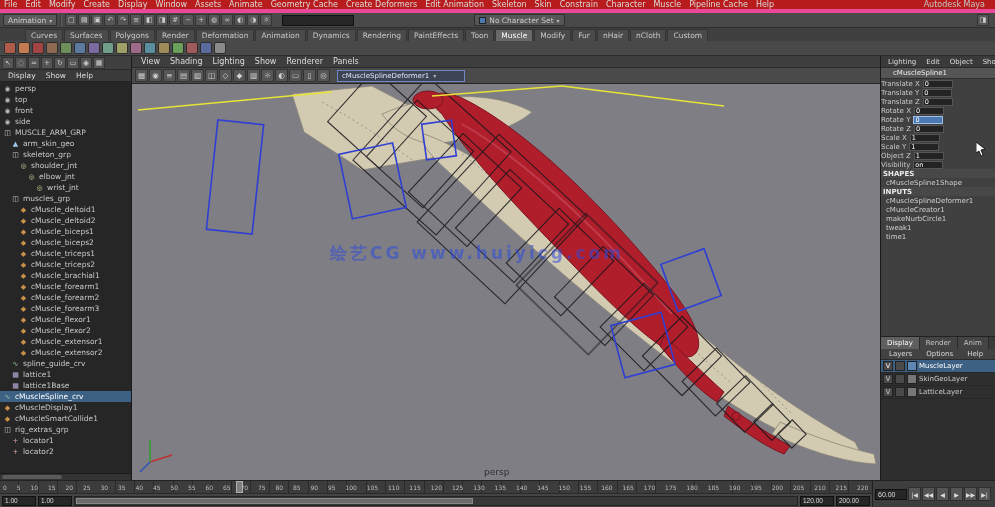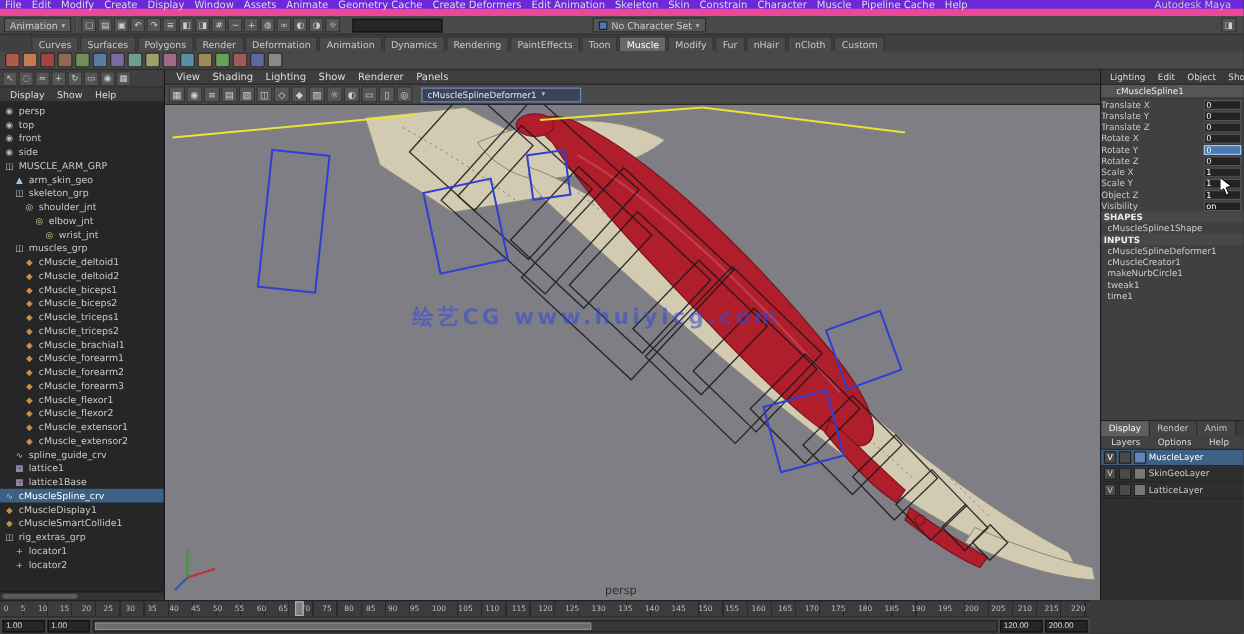--- a/index.html
+++ b/index.html
@@ -1,20 +1,20 @@
 <!DOCTYPE html>
 <html><head>
 <meta charset="utf-8">
 <style>
 *{box-sizing:border-box;margin:0;padding:0;}
 html,body{width:995px;height:507px;}
 body{font-family:"DejaVu Sans","Liberation Sans",sans-serif;color:#ccc;background:#222;position:relative;overflow:hidden;}
 #root{position:absolute;left:0;top:0;width:995px;height:507px;background:#3a3a3a;}
 
-#menubar{position:absolute;left:0;top:0;width:995px;height:13px;background:#6d28d9;border-bottom:6px solid #ec4899;display:flex;align-items:center;font-size:8px;white-space:nowrap;}
+#menubar{position:absolute;left:0;top:0;width:995px;height:13px;background:#b91c1c;border-bottom:4px solid #ec4899;display:flex;align-items:center;font-size:8px;white-space:nowrap;}
 #menubar .wrap{display:flex;}
 .menu-item{padding:0 4px;color:#dcdcdc;}
 #app-title{margin-left:auto;padding-right:10px;color:#c7c7c7;}
 #statusline{position:absolute;left:0;top:13px;width:995px;height:15px;background:#494949;border-bottom:1px solid #2e2e2e;display:flex;align-items:center;font-size:8px;}
 .menuset{display:flex;align-items:center;gap:3px;background:#5a5a5a;border:1px solid #2e2e2e;height:12px;padding:0 4px;margin-left:3px;font-size:7.5px;}
 .caret{font-size:6px;color:#bbb;}
 .sep{width:2px;height:11px;background:#3a3a3a;border-right:1px solid #5e5e5e;margin:0 3px;}
 .sl-icons{display:flex;gap:1px;align-items:center;}
 .sl-icon{width:12px;height:12px;background:#565656;border:1px solid #333;color:#cfcfcf;font-size:7px;display:flex;align-items:center;justify-content:center;}
 .sl-field{width:72px;height:11px;background:#262626;border:1px solid #111;color:#ddd;font-size:7px;margin-left:10px;padding:0 2px;}
@@ -42,21 +42,21 @@
 #vp-menus{height:12px;background:#3e3e3e;display:flex;align-items:center;font-size:8px;gap:2px;padding-left:5px;border-bottom:1px solid #2a2a2a;}
 #vp-toolbar{height:16px;background:#4a4a4a;display:flex;align-items:center;gap:1px;padding-left:3px;border-bottom:1px solid #262626;}
 .vp-icon{width:13px;height:13px;background:#565656;border:1px solid #333;font-size:7.5px;color:#d2d2d2;display:flex;align-items:center;justify-content:center;}
 .vp-field{height:12px;background:#3c4454;border:1px solid #6f87c4;color:#dfe6ff;font-size:7px;display:flex;align-items:center;gap:4px;padding:0 4px;margin-left:6px;min-width:128px;}
 #scene-wrap{flex:1;position:relative;}
 #scene{position:absolute;left:0;top:0;}
 
 #rightpanel{position:absolute;left:880px;top:56px;width:115px;height:424px;background:#404040;border-left:1px solid #1a1a1a;display:flex;flex-direction:column;font-size:7px;}
 #cb-menus{height:12px;display:flex;gap:2px;align-items:center;padding-left:3px;background:#3a3a3a;border-bottom:1px solid #2a2a2a;}
 #cb-object{height:11px;background:#555;color:#eee;display:flex;align-items:center;padding-left:12px;border-bottom:1px solid #2e2e2e;}
-.cb-row{height:9px;display:flex;align-items:center;justify-content:space-between;gap:3px;padding-right:2px;}
+.cb-row{height:9px;display:flex;align-items:center;justify-content:flex-start;gap:3px;padding-right:2px;}
 .cb-label{color:#c9c9c9;}
 .cb-value{width:30px;height:8px;background:#232323;border:1px solid #555;color:#fff;padding:0 1px;font-size:6.5px;line-height:6px;display:flex;align-items:center;}
 .cb-value.hl{background:#4d79b2;border-color:#9fc0e8;}
 .cb-sec{height:9px;display:flex;align-items:center;padding-left:5px;color:#cfcfcf;}
 .cb-sec.cb-header{color:#ececec;font-weight:bold;padding-left:2px;background:#484848;}
 #layers{margin-top:auto;border-top:1px solid #222;display:flex;flex-direction:column;}
 #layer-tabs{display:flex;height:12px;background:#3a3a3a;}
 .layer-tab{padding:0 6px;line-height:12px;background:#444;border-right:1px solid #2a2a2a;color:#c5c5c5;}
 .layer-tab.active{background:#5f5f5f;color:#fff;}
 #layer-menus{height:11px;display:flex;gap:6px;align-items:center;padding-left:4px;background:#424242;border-bottom:1px solid #2a2a2a;}
@@ -645,20 +645,32 @@
   <div id="rangeslider">
     <input class="rs-field" value="1.00" style="">
     <input class="rs-field" value="1.00" style="">
     <div id="rs-bar">
         <div id="rs-handle"></div>
       </div>
     <input class="rs-field" value="120.00" style="">
     <input class="rs-field" value="200.00" style="">
   </div>
 
+  <div id="transport">
+    <input class="time-field" value="60.00" style="">
+    <div style="display:flex;gap:1px;">
+
+    <span class="pb-btn">|◀</span>
+        <span class="pb-btn">◀◀</span>
+        <span class="pb-btn">◀</span>
+        <span class="pb-btn">▶</span>
+        <span class="pb-btn">▶▶</span>
+        <span class="pb-btn">▶|</span>
+      </div>
+  </div>
 
   <div id="cursor">
     <svg width="12" height="16" viewBox="0 0 12 16">
         <polygon points="0,0 9,7 5,8 7,13 5,14 3,9 0,11" fill="#fff" stroke="#000" stroke-width="0.8"></polygon>
       </svg>
   </div>
 
 </div>
 
 </body></html>

